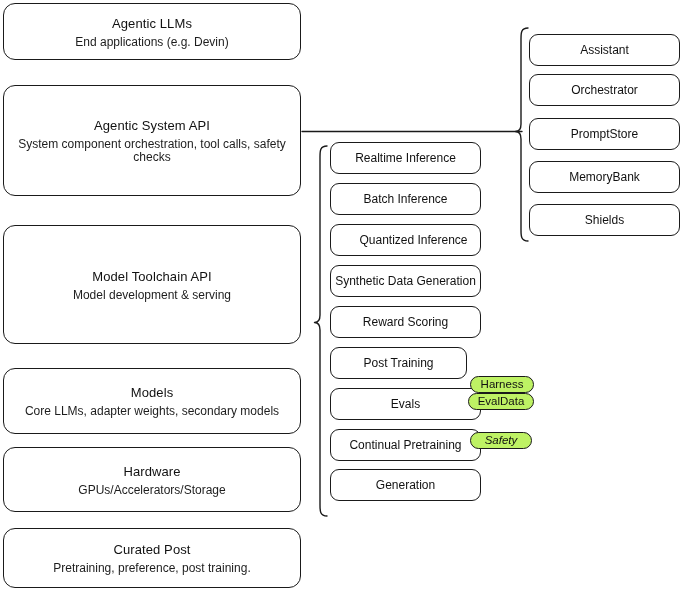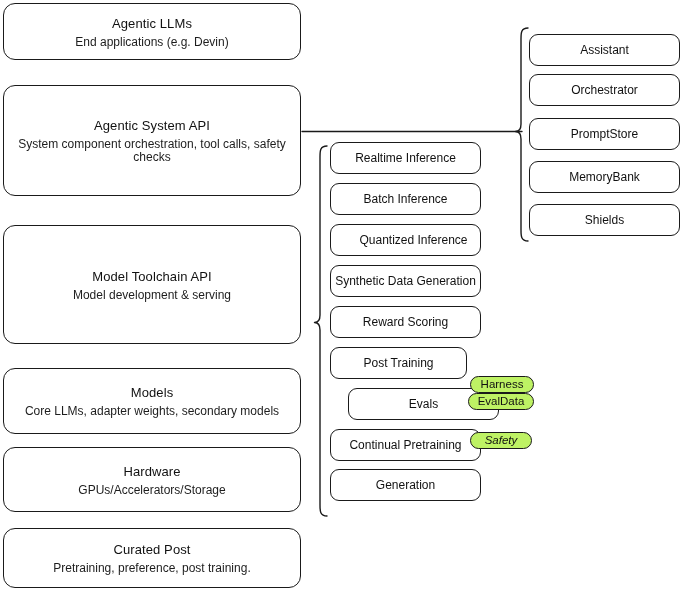--- a/index.html
+++ b/index.html
@@ -156,21 +156,21 @@
   <div class="chip" style="left:330px; top:183px; width:151px; height:32px;">Batch Inference</div>
 
   <div class="chip" style="left:330px; top:224px; width:151px; height:32px;padding-left:16px;">Quantized Inference</div>
 
   <div class="chip" style="left:330px; top:265px; width:151px; height:32px;">Synthetic Data Generation</div>
 
   <div class="chip" style="left:330px; top:306px; width:151px; height:32px;">Reward Scoring</div>
 
   <div class="chip" style="left:330px; top:347px; width:137px; height:32px;text-align:center;">Post Training</div>
 
-  <div class="chip" style="left:330px; top:388px; width:151px; height:32px;margin-left:18px;">Evals</div>
+  <div class="chip" style="left:330px; top:388px; width:151px; height:32px;">Evals</div>
 
   <div class="chip" style="left:330px; top:429px; width:151px; height:32px;">Continual Pretraining</div>
 
   <div class="chip" style="left:330px; top:469px; width:151px; height:32px;">Generation</div>
 
   <div class="tag" style="left:470px; top:376px; width:64px; height:17px;">Harness</div>
 
   <div class="tag" style="left:468px; top:393px; width:66px; height:17px;">EvalData</div>
 
   <div class="tag" style="left:470px; top:432px; width:62px; height:17px;font-style:italic;">Safety</div>

